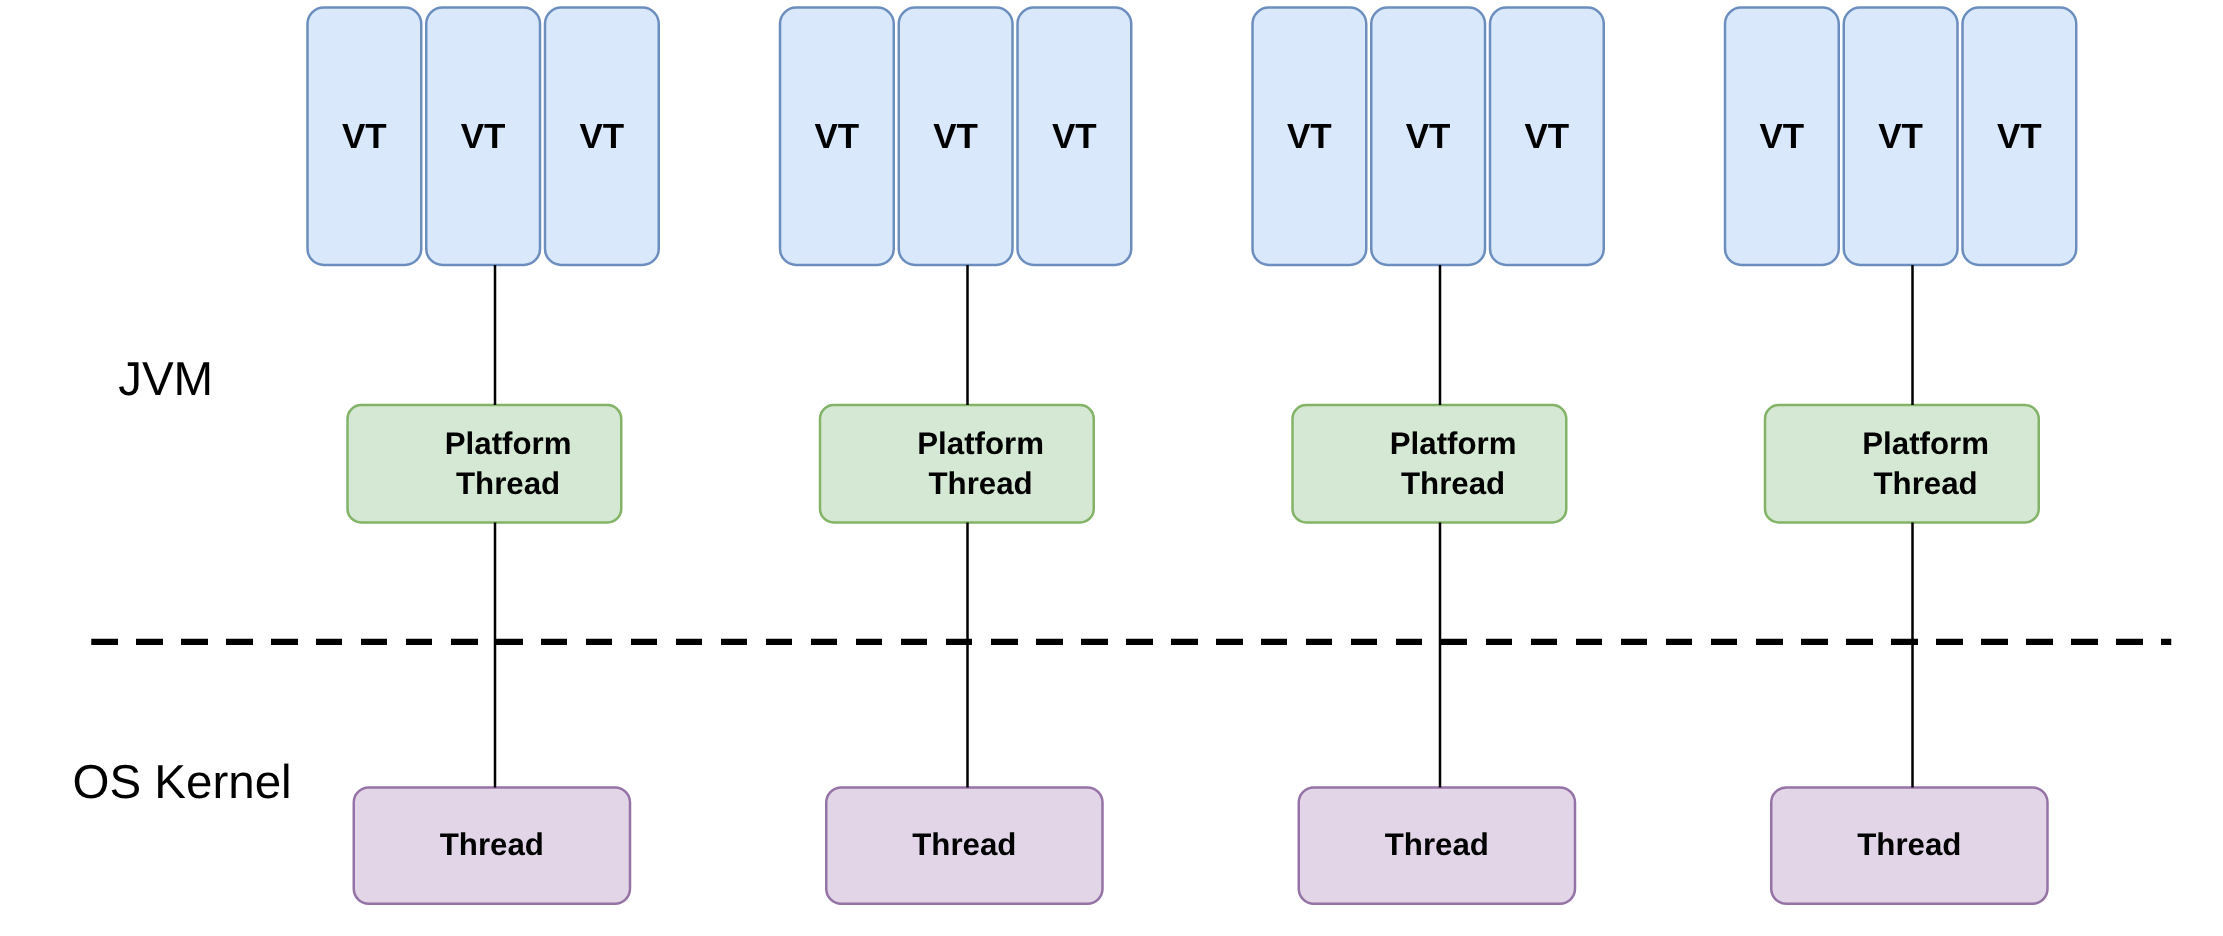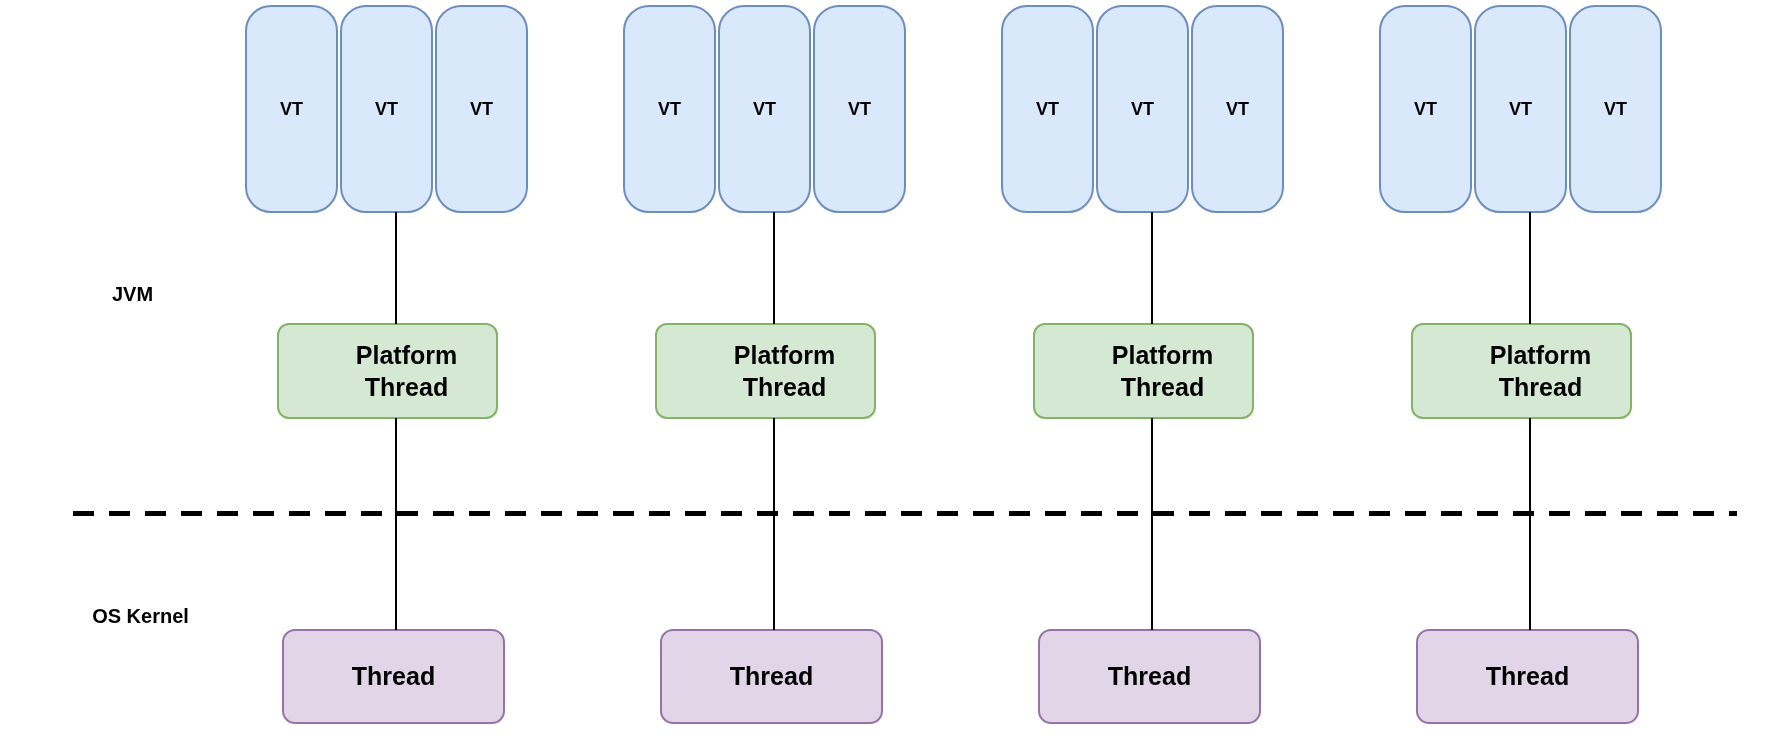--- a/index.html
+++ b/index.html
@@ -10,22 +10,22 @@
   }
   .canvas {
     position: relative;
     width: 1778px;
     height: 749px;
     background: #ffffff;
     overflow: hidden;
   }
   .region-label {
     position: absolute;
-    font-weight: bold;
-    font-size: 20px;
+    font-weight: normal;
+    font-size: 38px;
     color: #000;
     text-align: center;
     white-space: nowrap;
   }
   .jvm-label { left: 85px; top: 283px; width: 95px; }
   .os-label  { left: 58px; top: 605px; width: 165px; }
 
   .divider {
     position: absolute;
     left: 73px;
@@ -53,26 +53,26 @@
   .g3 { left: 1379px; }
 
   .vt-box {
     position: absolute;
     top: 5px;
     width: 93px;
     height: 208px;
     box-sizing: border-box;
     background: var(--vt-fill, #dae8fc);
     border: 2px solid var(--vt-border, #6c8ebf);
-    border-radius: 26px;
+    border-radius: 14px;
     display: flex;
     align-items: center;
     justify-content: center;
     font-weight: bold;
-    font-size: 18px;
+    font-size: 28px;
     color: #000;
   }
   .vt-0 { left: 0; }
   .vt-1 { left: 95px; }
   .vt-2 { left: 190px; }
 
   .connector {
     position: absolute;
     left: 150px;
     width: 2px;

